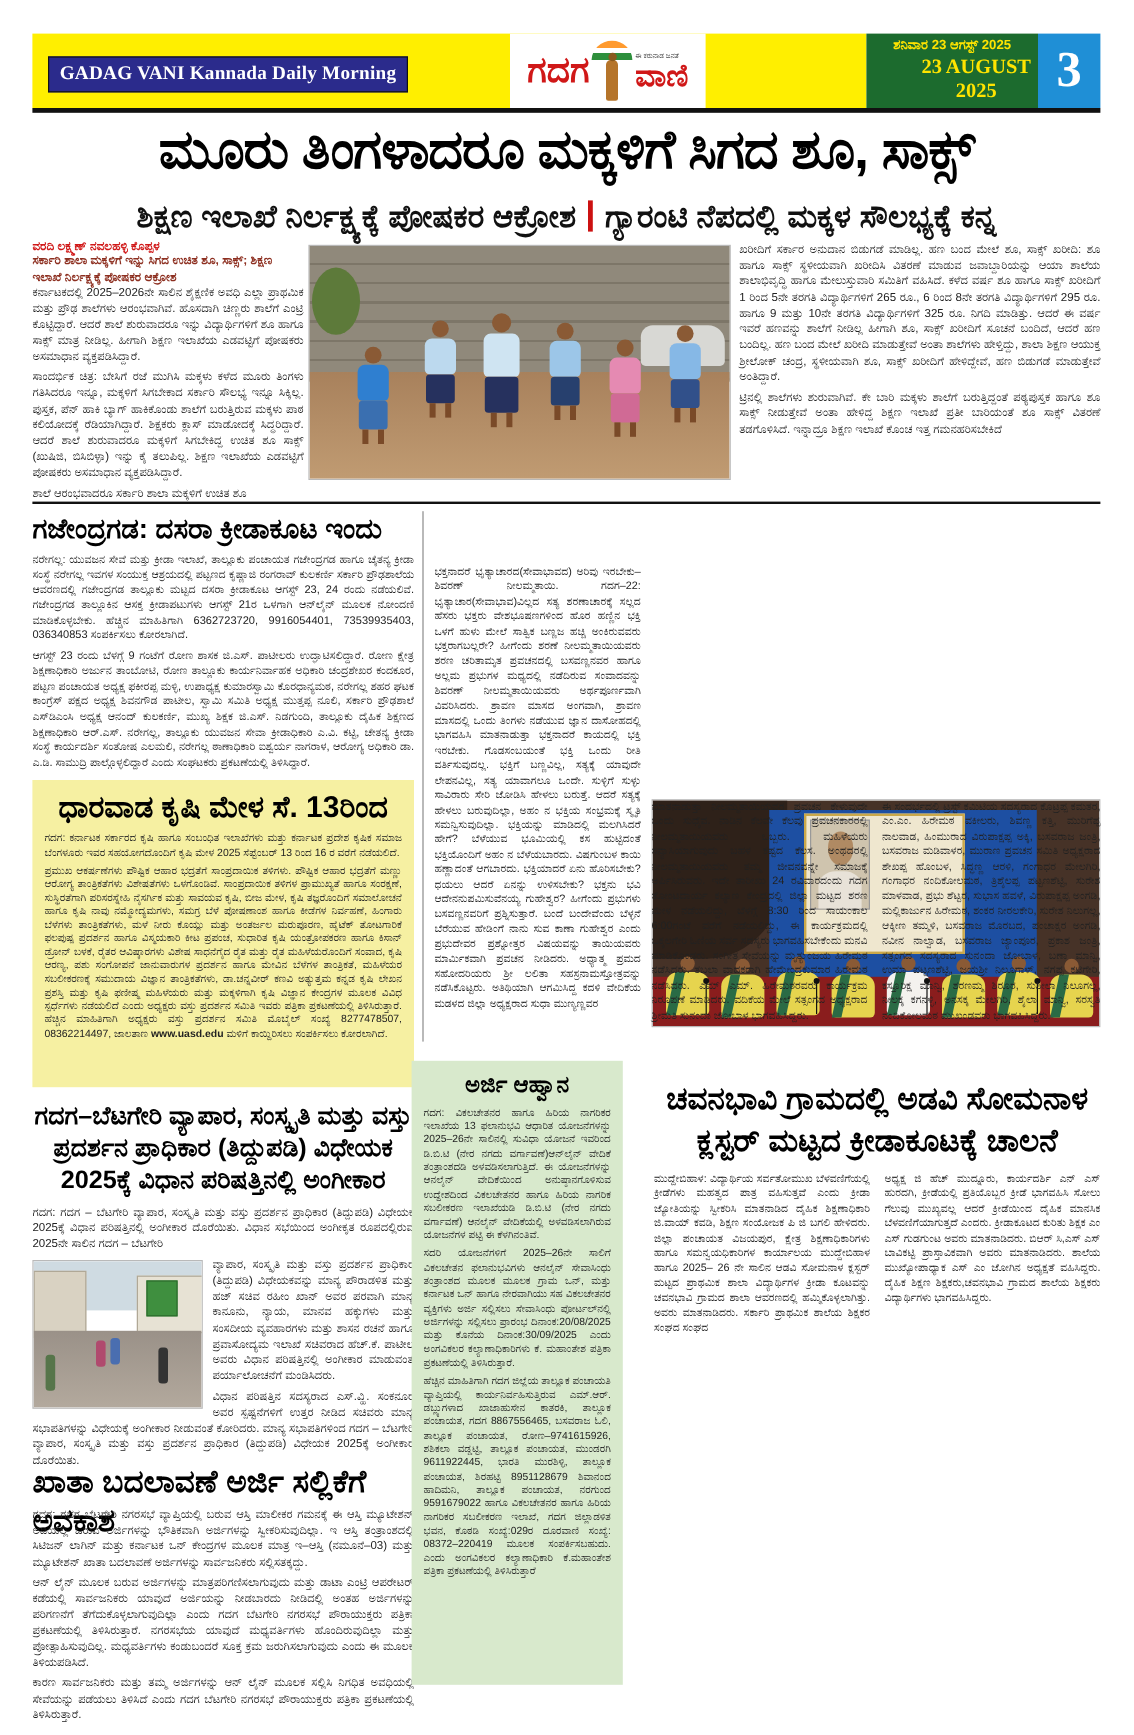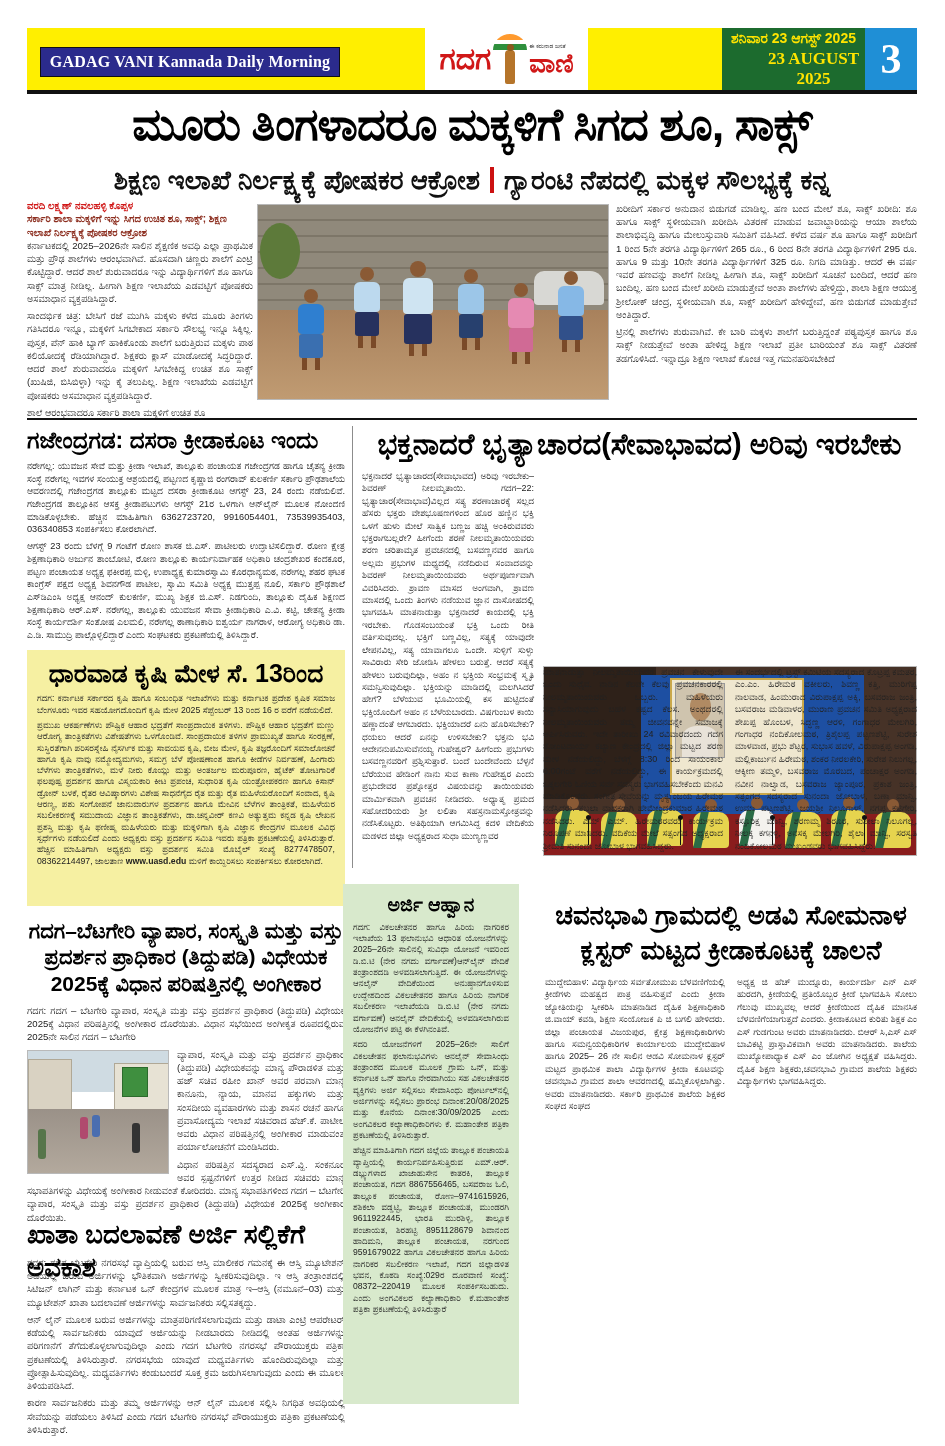--- a/index.html
+++ b/index.html
@@ -15,21 +15,21 @@
   .masthead-box{background:#2b2b8c;color:#ffffff;font-weight:bold;
     font-size:16px;display:flex;align-items:center;justify-content:center;
     border:1px solid #111;letter-spacing:.2px;font-family:"Liberation Serif","DejaVu Serif",serif;}
   .logo-wrap{background:#ffffff;display:flex;align-items:center;justify-content:center;gap:2px;}
   .logo-kn{color:#d01818;font-weight:bold;font-size:30px;line-height:1;}
   .logo-tag{color:#222;font-size:6px;}
   .swoosh{width:34px;height:16px;border-radius:50% 50% 0 0/100% 100% 0 0;}
   .figure-man{width:10px;height:34px;background:#b5742a;border-radius:4px 4px 2px 2px;position:relative;}
   .figure-man:before{content:"";position:absolute;top:-6px;left:2px;width:7px;height:7px;border-radius:50%;background:#8a5a1e;}
   .datebox{background:#1c6b2e;color:#ffe400;text-align:center;display:flex;flex-direction:column;justify-content:center;gap:2px;}
-  .datebox .kn{font-size:14px;font-weight:bold;}
+  .datebox .kn{font-size:11px;font-weight:bold;}
   .datebox .en{font-size:17px;font-weight:bold;font-family:"Liberation Serif","DejaVu Serif",serif;padding-left:40px;}
   .pagebox{background:#1f8fd6;color:#fff;font-weight:bold;font-size:42px;display:flex;align-items:center;justify-content:center;font-family:"Liberation Serif","DejaVu Serif",serif;}
   .hrule{background:#111;}
   
   .h-main{font-size:45px;font-weight:bold;color:#000;text-align:center;line-height:1.1;letter-spacing:-1px;}
   .h-sub{font-size:26px;font-weight:bold;color:#111;text-align:center;display:flex;align-items:center;justify-content:center;gap:10px;}
   .redbar{display:inline-block;width:4px;height:26px;background:#cc1111;}
   .byline{color:#d01818;font-weight:bold;font-size:10px;}
   .lede{color:#8d2f20;font-weight:bold;font-size:10px;line-height:1.35;}
   .body{font-size:9.6px;line-height:1.38;text-align:justify;color:#222;}
@@ -207,21 +207,20 @@
     <p>ವಿಧಾನ ಪರಿಷತ್ತಿನ ಸದಸ್ಯರಾದ ಎಸ್.ವ್ಹಿ. ಸಂಕನೂರ ಅವರ ಸ್ಪಷ್ಟನೆಗಳಿಗೆ ಉತ್ತರ ನೀಡಿದ ಸಚಿವರು ಮಾನ್ಯ ಸಭಾಪತಿಗಳನ್ನು ವಿಧೇಯಕ್ಕೆ ಅಂಗೀಕಾರ ನೀಡುವಂತೆ ಕೋರಿದರು. ಮಾನ್ಯ ಸಭಾಪತಿಗಳಿಂದ ಗದಗ – ಬೆಟಗೇರಿ ವ್ಯಾಪಾರ, ಸಂಸ್ಕೃತಿ ಮತ್ತು ವಸ್ತು ಪ್ರದರ್ಶನ ಪ್ರಾಧಿಕಾರ (ತಿದ್ದುಪಡಿ) ವಿಧೇಯಕ 2025ಕ್ಕೆ ಅಂಗೀಕಾರ ದೊರೆಯಿತು.</p>
   </div>
 
   <div class="abs h2" style="left:27px;top:1218px;width:318px;font-size:26px;">ಖಾತಾ ಬದಲಾವಣೆ ಅರ್ಜಿ ಸಲ್ಲಿಕೆಗೆ ಅವಕಾಶ</div>
   <div class="abs body" style="left:27px;top:1256px;width:318px;height:160px;">
     <p>ಗದಗ: ಗದಗ ಬೆಟಗೇರಿ ನಗರಸಭೆ ವ್ಯಾಪ್ತಿಯಲ್ಲಿ ಬರುವ ಆಸ್ತಿ ಮಾಲೀಕರ ಗಮನಕ್ಕೆ ಈ ಆಸ್ತಿ ಮ್ಯೂಟೇಶನ್ ಅಡಿಯಲ್ಲಿ ಬರುವ ಅರ್ಜಿಗಳನ್ನು ಭೌತಿಕವಾಗಿ ಅರ್ಜಿಗಳನ್ನು ಸ್ವೀಕರಿಸುವುದಿಲ್ಲಾ. ಇ ಆಸ್ತಿ ತಂತ್ರಾಂಶದಲ್ಲಿ ಸಿಟಿಜನ್ ಲಾಗಿನ್ ಮತ್ತು ಕರ್ನಾಟಕ ಒನ್ ಕೇಂದ್ರಗಳ ಮೂಲಕ ಮಾತ್ರ ಇ–ಆಸ್ತಿ (ನಮೂನೆ–03) ಮತ್ತು ಮ್ಯೂಟೇಶನ್ ಖಾತಾ ಬದಲಾವಣೆ ಅರ್ಜಿಗಳನ್ನು ಸಾರ್ವಜನಿಕರು ಸಲ್ಲಿಸತಕ್ಕದ್ದು.</p>
     <p>ಆನ್ ಲೈನ್ ಮೂಲಕ ಬರುವ ಅರ್ಜಿಗಳನ್ನು ಮಾತ್ರಪರಿಗಣಿಸಲಾಗುವುದು ಮತ್ತು ಡಾಟಾ ಎಂಟ್ರಿ ಆಪರೇಟರ್ ಕಡೆಯಲ್ಲಿ ಸಾರ್ವಜನಿಕರು ಯಾವುದೆ ಅರ್ಜಿಯನ್ನು ನೀಡಬಾರದು ನೀಡಿದಲ್ಲಿ ಅಂತಹ ಅರ್ಜಿಗಳನ್ನು ಪರಿಗಣನೆಗೆ ತೆಗೆದುಕೊಳ್ಳಲಾಗುವುದಿಲ್ಲಾ ಎಂದು ಗದಗ ಬೆಟಗೇರಿ ನಗರಸಭೆ ಪೌರಾಯುಕ್ತರು ಪತ್ರಿಕಾ ಪ್ರಕಟಣೆಯಲ್ಲಿ ತಿಳಿಸಿರುತ್ತಾರೆ. ನಗರಸಭೆಯ ಯಾವುದೆ ಮಧ್ಯವರ್ತಿಗಳು ಹೊಂದಿರುವುದಿಲ್ಲಾ ಮತ್ತು ಪ್ರೋತ್ಸಾಹಿಸುವುದಿಲ್ಲ. ಮಧ್ಯವರ್ತಿಗಳು ಕಂಡುಬಂದರೆ ಸೂಕ್ತ ಕ್ರಮ ಜರುಗಿಸಲಾಗುವುದು ಎಂದು ಈ ಮೂಲಕ ತಿಳಿಯಪಡಿಸಿದೆ.</p>
     <p>ಕಾರಣ ಸಾರ್ವಜನಿಕರು ಮತ್ತು ತಮ್ಮ ಅರ್ಜಿಗಳನ್ನು ಆನ್ ಲೈನ್ ಮೂಲಕ ಸಲ್ಲಿಸಿ ನಿಗಧಿತ ಅವಧಿಯಲ್ಲಿ ಸೇವೆಯನ್ನು ಪಡೆಯಲು ತಿಳಿಸಿದೆ ಎಂದು ಗದಗ ಬೆಟಗೇರಿ ನಗರಸಭೆ ಪೌರಾಯುಕ್ತರು ಪತ್ರಿಕಾ ಪ್ರಕಟಣೆಯಲ್ಲಿ ತಿಳಿಸಿರುತ್ತಾರೆ.</p>
   </div>
 
-  <div class="abs h2 center" style="left:362px;top:426px;width:555px;font-size:29px;">ಭಕ್ತನಾದರೆ ಭೃತ್ಯಾಚಾರದ(ಸೇವಾಭಾವದ) ಅರಿವು ಇರಬೇಕು</div>
 
   <div class="abs body" style="left:362px;top:470px;width:172px;height:396px;font-size:9px;">ಭಕ್ತನಾದರೆ ಭೃತ್ಯಾಚಾರದ(ಸೇವಾಭಾವದ) ಅರಿವು ಇರಬೇಕು– ಶಿವರಣ್ ನೀಲಮ್ಮತಾಯಿ. ಗದಗ–22: ಭೃತ್ಯಾಚಾರ(ಸೇವಾಭಾವ)ವಿಲ್ಲದ ಸತ್ಯ ಶರಣಾಚಾರಕ್ಕೆ ಸಲ್ಲದ ಹೆಸರು ಭಕ್ತರು ವೇಶಭೂಷಣಗಳಿಂದ ಹೊರ ಹಣ್ಣಿನ ಭಕ್ತಿ ಒಳಗೆ ಹುಳು ಮೇಲೆ ಸಾತ್ವಿಕ ಬಣ್ಣಜ ಹಚ್ಚಿ ಅಂಕಿರುವವರು ಭಕ್ತರಾಗಬಲ್ಲರೇ? ಹೀಗೆಂದು ಶರಣೆ ನೀಲಮ್ಮತಾಯಿಯವರು ಶರಣ ಚರಿತಾಮೃತ ಪ್ರವಚನದಲ್ಲಿ ಬಸವಣ್ಣನವರ ಹಾಗೂ ಅಲ್ಲಮ ಪ್ರಭುಗಳ ಮಧ್ಯದಲ್ಲಿ ನಡೆದಿರುವ ಸಂವಾದವನ್ನು ಶಿವರಣ್ ನೀಲಮ್ಮತಾಯಿಯವರು ಅರ್ಥಪೂರ್ಣವಾಗಿ ವಿವರಿಸಿದರು. ಶ್ರಾವಣ ಮಾಸದ ಅಂಗವಾಗಿ, ಶ್ರಾವಣ ಮಾಸದಲ್ಲಿ ಒಂದು ತಿಂಗಳು ನಡೆಯುವ ಜ್ಞಾನ ದಾಸೋಹದಲ್ಲಿ ಭಾಗವಹಿಸಿ ಮಾತನಾಡುತ್ತಾ ಭಕ್ತನಾದರೆ ಕಾಯದಲ್ಲಿ ಭಕ್ತಿ ಇರಬೇಕು. ಗೊಡಸಂಬಯಂತೆ ಭಕ್ತಿ ಒಂದು ರೀತಿ ವರ್ತಿಸುವುದಲ್ಲ. ಭಕ್ತಿಗೆ ಬಣ್ಣವಿಲ್ಲ, ಸತ್ಯಕ್ಕೆ ಯಾವುದೇ ಲೇಪನವಿಲ್ಲ, ಸತ್ಯ ಯಾವಾಗಲೂ ಒಂದೇ. ಸುಳ್ಳಿಗೆ ಸುಳ್ಳು ಸಾವಿರಾರು ಸೇರಿ ಜೋಡಿಸಿ ಹೇಳಲು ಬರುತ್ತೆ. ಆದರೆ ಸತ್ಯಕ್ಕೆ ಹೇಳಲು ಬರುವುದಿಲ್ಲಾ, ಅಹಂ ನ ಭಕ್ತಿಯ ಸಂಭ್ರಮಕ್ಕೆ ಸ್ಮೃತಿ ಸಮನ್ವಿಸುವುದಿಲ್ಲಾ. ಭಕ್ತಿಯನ್ನು ಮಾಡಿದಲ್ಲಿ ಮಲಗಿಸಿದರೆ ಹೇಗೆ? ಬೆಳೆಯುವ ಭೂಮಿಯಲ್ಲಿ ಕಸ ಹುಟ್ಟಿದಂತೆ ಭಕ್ತಿಯೊಂದಿಗೆ ಅಹಂ ನ ಬೆಳೆಯಬಾರದು. ವಿಷಗುಂಬಳ ಕಾಯಿ ಹಣ್ಣಾದಂತೆ ಆಗಬಾರದು. ಭಕ್ತಿಯಾದರೆ ಏನು ಹೊರಿಸಬೇಕು? ಧಯಲು ಆದರೆ ಏನನ್ನು ಉಳಿಸಬೇಕು? ಭಕ್ತನು ಭವಿ ಆದೇನನುಪಮಿಸುವೆನಯ್ಯ ಗುಹೇಶ್ವರ? ಹೀಗೆಂದು ಪ್ರಭುಗಳು ಬಸವಣ್ಣನವರಿಗೆ ಪ್ರಶ್ನಿಸುತ್ತಾರೆ. ಬಂದೆ ಬಂದೇವೆಂದು ಬೆಳ್ಳನೆ ಬೆರೆಯುವ ಹೇಡಿಂಗೆ ನಾನು ಸುವ ಕಾಣಾ ಗುಹೇಶ್ವರ ಎಂದು ಪ್ರಭುದೇವರ ಪ್ರಶ್ನೋತ್ತರ ವಿಷಯವನ್ನು ತಾಯಿಯವರು ಮಾರ್ಮಿಕವಾಗಿ ಪ್ರವಚನ ನೀಡಿದರು. ಅಧ್ಯಾತ್ಮ ಪ್ರಮದ ಸಹೋದರಿಯರು ಶ್ರೀ ಲಲಿತಾ ಸಹಸ್ರನಾಮಸ್ತೋತ್ರವನ್ನು ನಡೆಸಿಕೊಟ್ಟರು. ಅತಿಥಿಯಾಗಿ ಆಗಮಿಸಿದ್ದ ಕದಳಿ ವೇದಿಕೆಯ ಮಡಳದ ಜಿಲ್ಲಾ ಅಧ್ಯಕ್ಷರಾದ ಸುಧಾ ಮುಣ್ಯಣ್ಣವರ</div>
 
   <div class="abs photo" style="left:543px;top:470px;width:374px;height:190px;">
     <div class="dev-bg"></div>
     <div class="dev-arch"></div>
     <div class="dev-screen"></div>
     <div class="dev-banner">
         <div class="dev-portrait"></div>
       </div>

